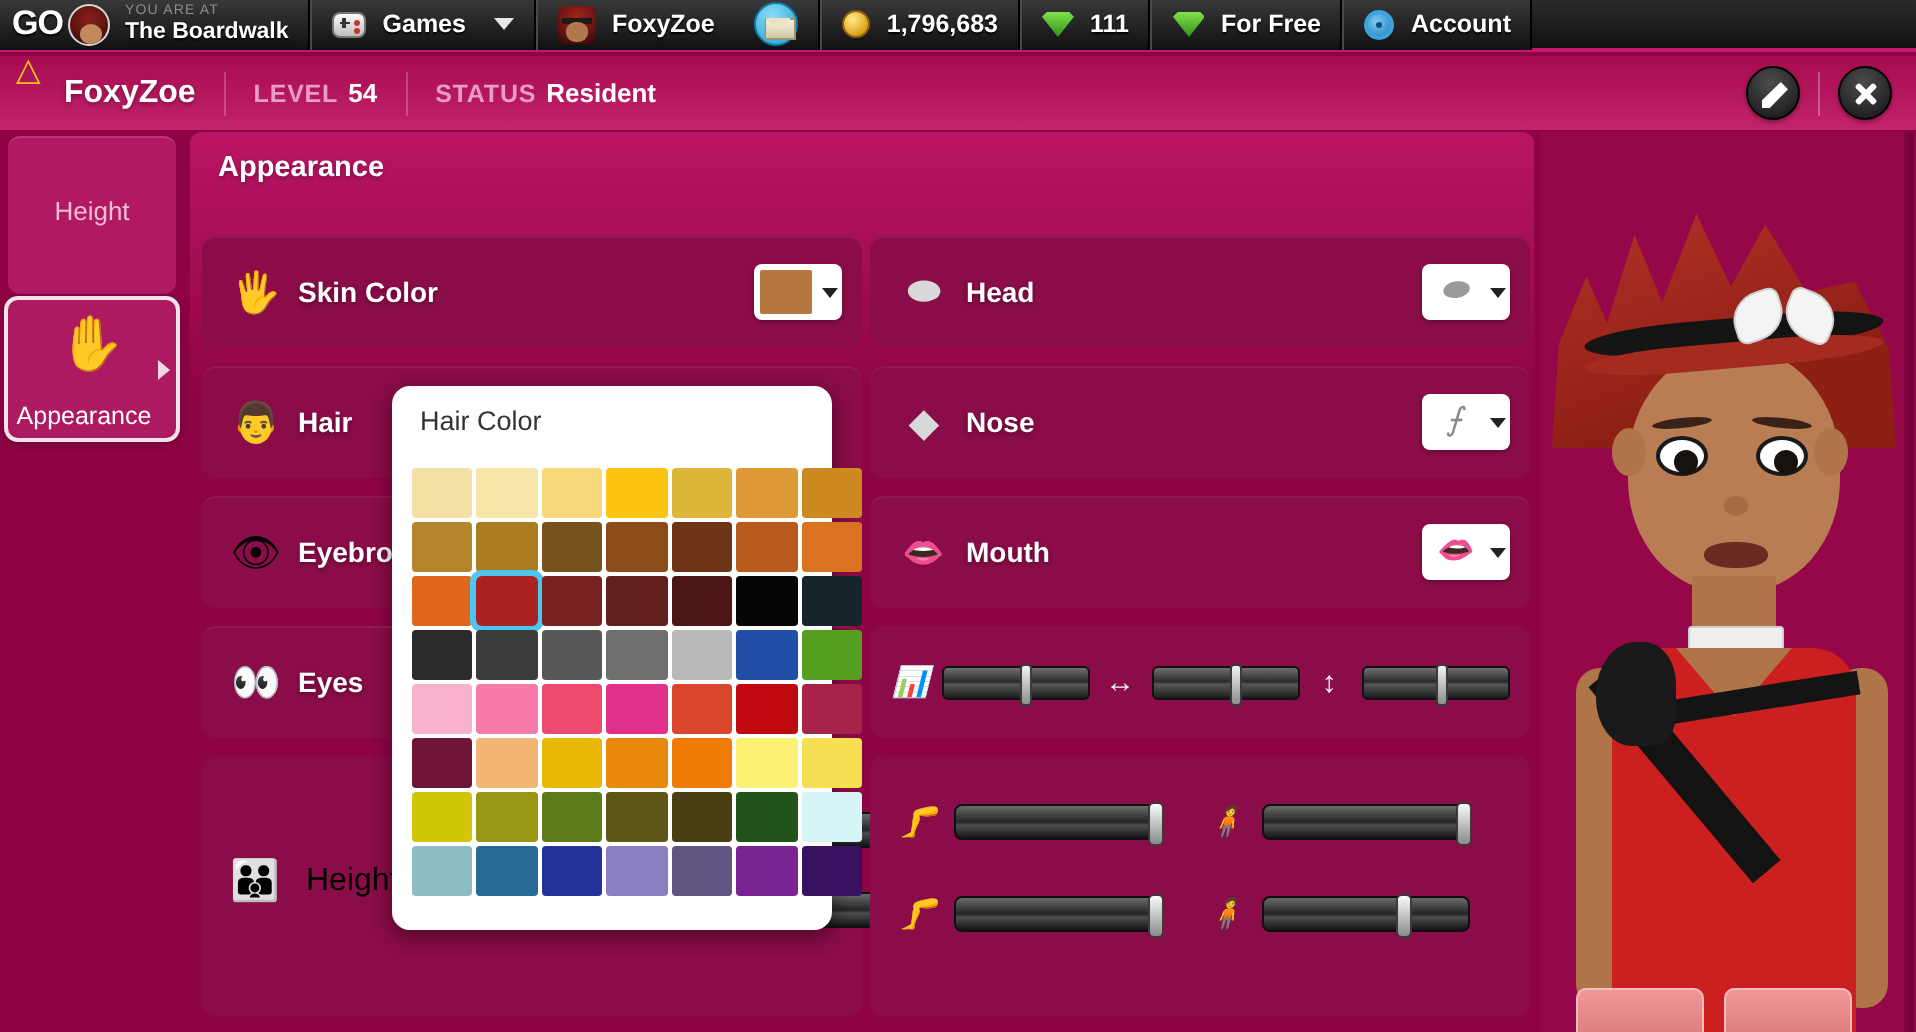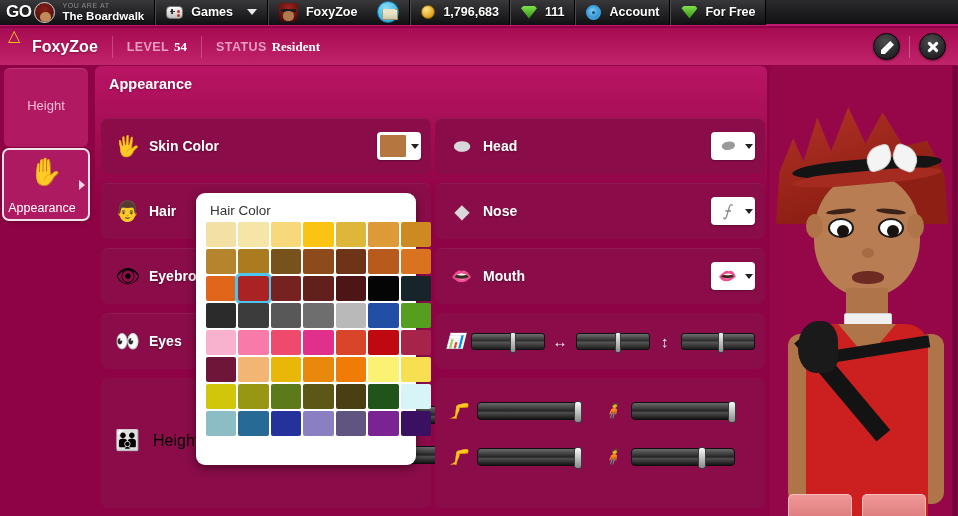--- a/index.html
+++ b/index.html
@@ -115,21 +115,21 @@
     width:0;height:0;border-left:6px solid transparent;border-right:6px solid transparent;
     border-bottom:11px solid transparent; margin-left:10px; position:relative;
   }
   .tri:before{
     content:"\25B3"; position:absolute; left:-8px; top:-13px;
     color:#f5c518; font-size:16px; line-height:1;
   }
   .uname{ color:#fff;font-size:16px;font-weight:bold; margin-left:10px; text-shadow:0 1px 2px rgba(0,0,0,.35);}
   .vdiv{ width:1px;height:22px;background:rgba(255,255,255,.22); margin:0 14px;}
   .meta-k{ color:#e79dc2; font-size:12.5px; font-weight:bold; letter-spacing:.4px;}
-  .meta-v{ color:#fff; font-size:13px; font-weight:bold; margin-left:5px;font-family:Liberation Serif, serif;}
+  .meta-v{ color:#fff; font-size:13px; font-weight:bold; margin-left:5px;}
   .rbtn{
     width:27px;height:27px;border-radius:50%;
     background:radial-gradient(circle at 45% 30%,#4d4d50,#131315);
     border:1px solid #000; position:relative; flex:none;
     box-shadow:0 1px 2px rgba(0,0,0,.4);
   }
   .rbtn .x1,.rbtn .x2{
     position:absolute;left:50%;top:50%;width:13px;height:3px;background:#fff;border-radius:1px;
   }
   .rbtn .x1{transform:translate(-50%,-50%) rotate(45deg);}
@@ -225,21 +225,21 @@
     background:linear-gradient(#fafafa,#8a8a8a);border:1px solid #3a3a3a;border-radius:3px;
   }
   .tall-grp{ position:absolute; display:flex; align-items:center; gap:8px; }
 
   
   .popup{
     position:absolute; left:196px; top:193px; width:220px; height:272px;
     background:#fff; border-radius:9px; box-shadow:0 3px 10px rgba(0,0,0,.45);
     z-index:40; padding:9px 0 0 0;
   }
-  .popup-title{ color:#333; font-size:13.5px; padding:1px 0 4px 14px; }
+  .popup-title{ color:#333; font-size:13.5px; padding:1px 0 16px 14px; }
   .grid{
     display:grid; grid-template-columns:repeat(7,1fr);
     gap:2px; padding:0 10px;
   }
   .cell{ width:100%; aspect-ratio:1/0.82; height:25px; border-radius:2px; }
   .cell.sel{ box-shadow:0 0 0 3px #4cc5f0; border-radius:3px; }
 
   
   .avatar-pane{
     position:absolute; left:770px; top:66px; width:184px; height:450px;
@@ -347,27 +347,27 @@
     <span class="coin"></span>
     <span class="val">1,796,683</span>
   </div>
 
   <div class="nav-cell">
     <span class="gem"></span>
     <span class="val">111</span>
   </div>
 
   <div class="nav-cell">
+    <span class="gem"></span>
+    <span class="val">For Free</span>
+  </div>
+
+  <div class="nav-cell">
     <span class="gear"></span>
     <span class="val">Account</span>
-  </div>
-
-  <div class="nav-cell">
-    <span class="gem"></span>
-    <span class="val">For Free</span>
   </div>
 </div>
 
 <div class="subbar">
   <span class="tri"></span>
   <span class="uname">FoxyZoe</span>
   <span class="vdiv"></span>
   <span class="meta-k">LEVEL</span>
   <span class="meta-v">54</span>
   <span class="vdiv"></span>

